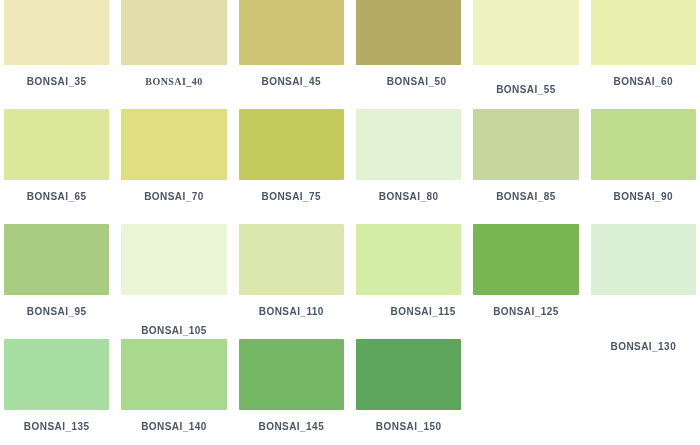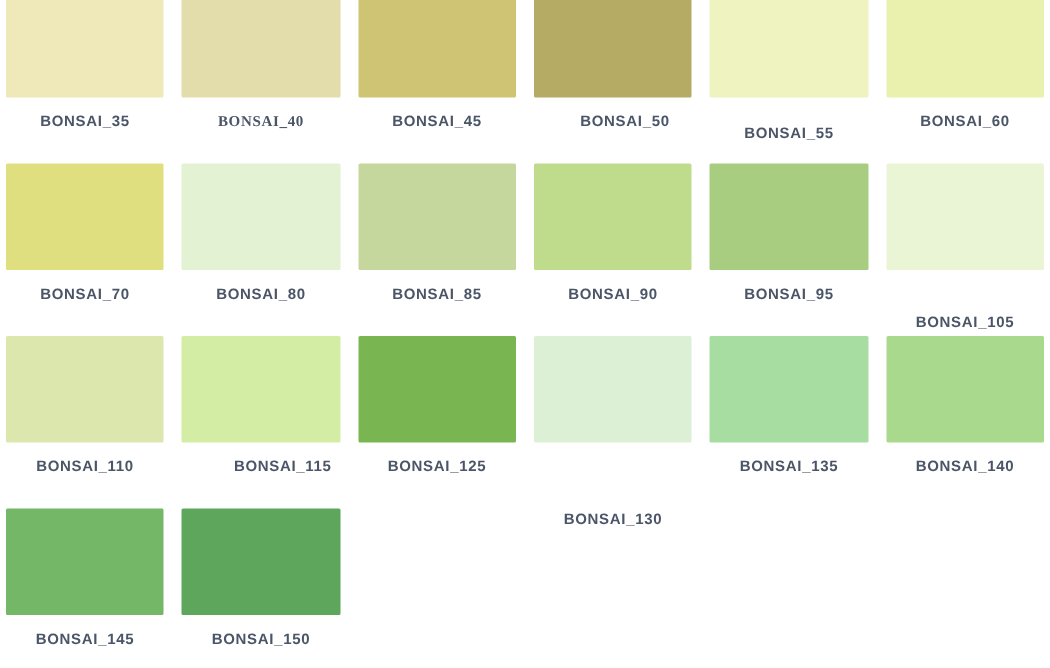--- a/index.html
+++ b/index.html
@@ -62,22 +62,30 @@
     </div>
     <div class="swatch-cell">
       <div class="swatch-chip" style="background-color: rgb(239, 243, 191);"></div>
       <div class="swatch-label" style="color: rgb(74, 85, 104); margin-top: 19px;">BONSAI_55</div>
     </div>
     <div class="swatch-cell">
       <div class="swatch-chip" style="background-color: rgb(234, 240, 173);"></div>
       <div class="swatch-label" style="color: rgb(74, 85, 104);">BONSAI_60</div>
     </div>
     <div class="swatch-cell">
+      <div class="swatch-chip" style="background-color: rgb(219, 231, 155);"></div>
+      <div class="swatch-label" style="color: rgb(74, 85, 104);">BONSAI_65</div>
+    </div>
+    <div class="swatch-cell">
       <div class="swatch-chip" style="background-color: rgb(223, 223, 128);"></div>
       <div class="swatch-label" style="color: rgb(74, 85, 104);">BONSAI_70</div>
+    </div>
+    <div class="swatch-cell">
+      <div class="swatch-chip" style="background-color: rgb(196, 203, 92);"></div>
+      <div class="swatch-label" style="color: rgb(74, 85, 104);">BONSAI_75</div>
     </div>
     <div class="swatch-cell">
       <div class="swatch-chip" style="background-color: rgb(228, 242, 212);"></div>
       <div class="swatch-label" style="color: rgb(74, 85, 104);">BONSAI_80</div>
     </div>
     <div class="swatch-cell">
       <div class="swatch-chip" style="background-color: rgb(198, 215, 157);"></div>
       <div class="swatch-label" style="color: rgb(74, 85, 104);">BONSAI_85</div>
     </div>
     <div class="swatch-cell">

